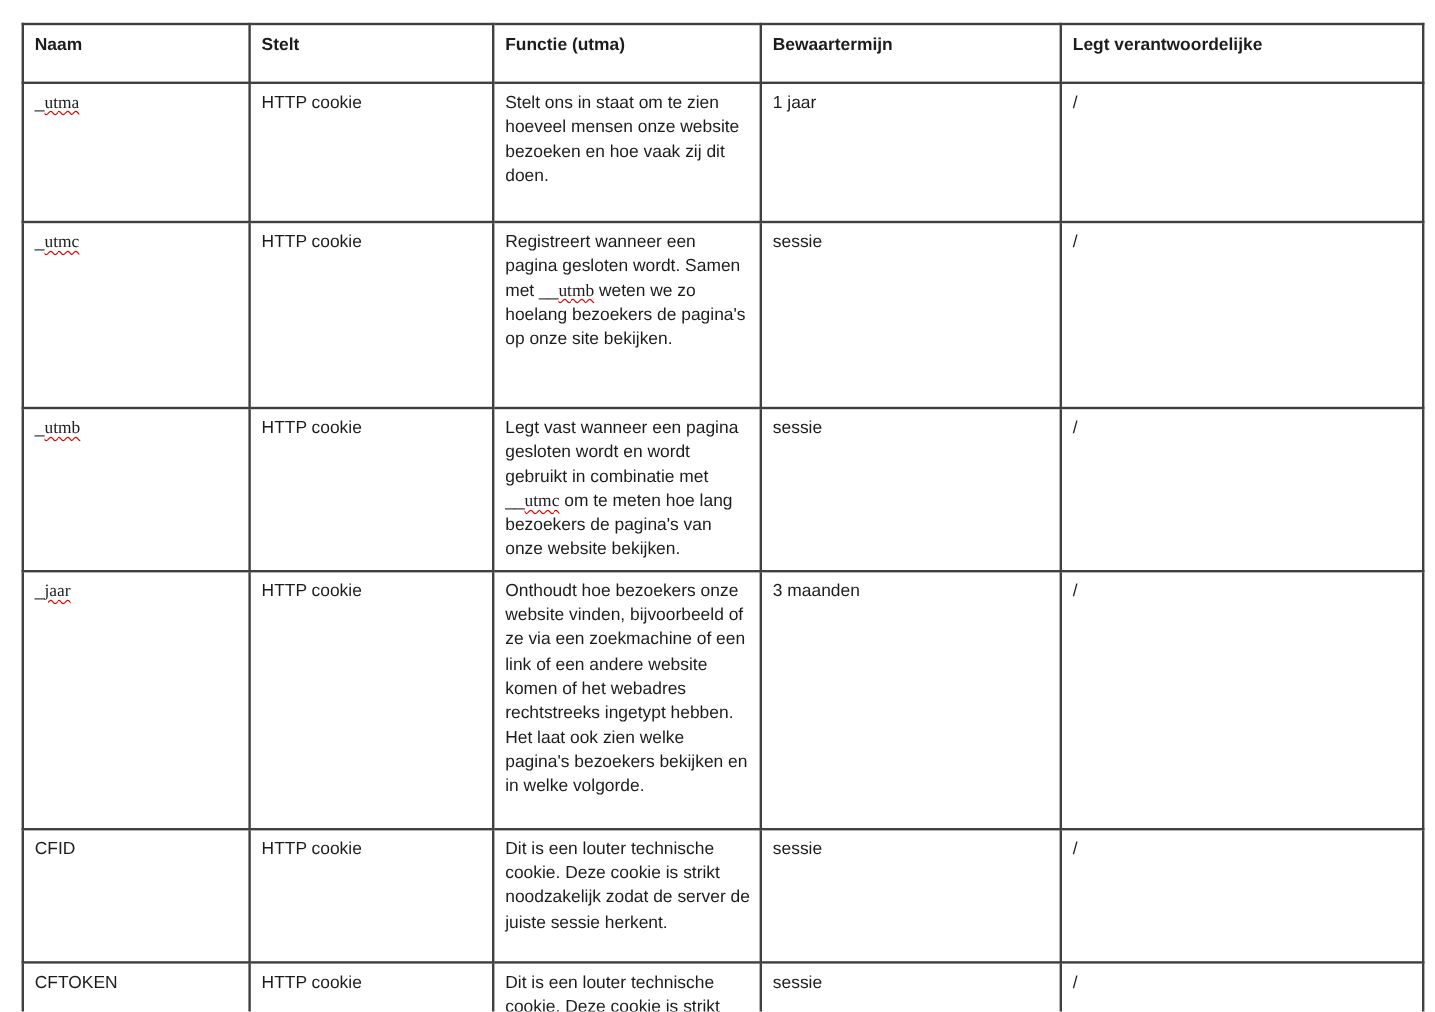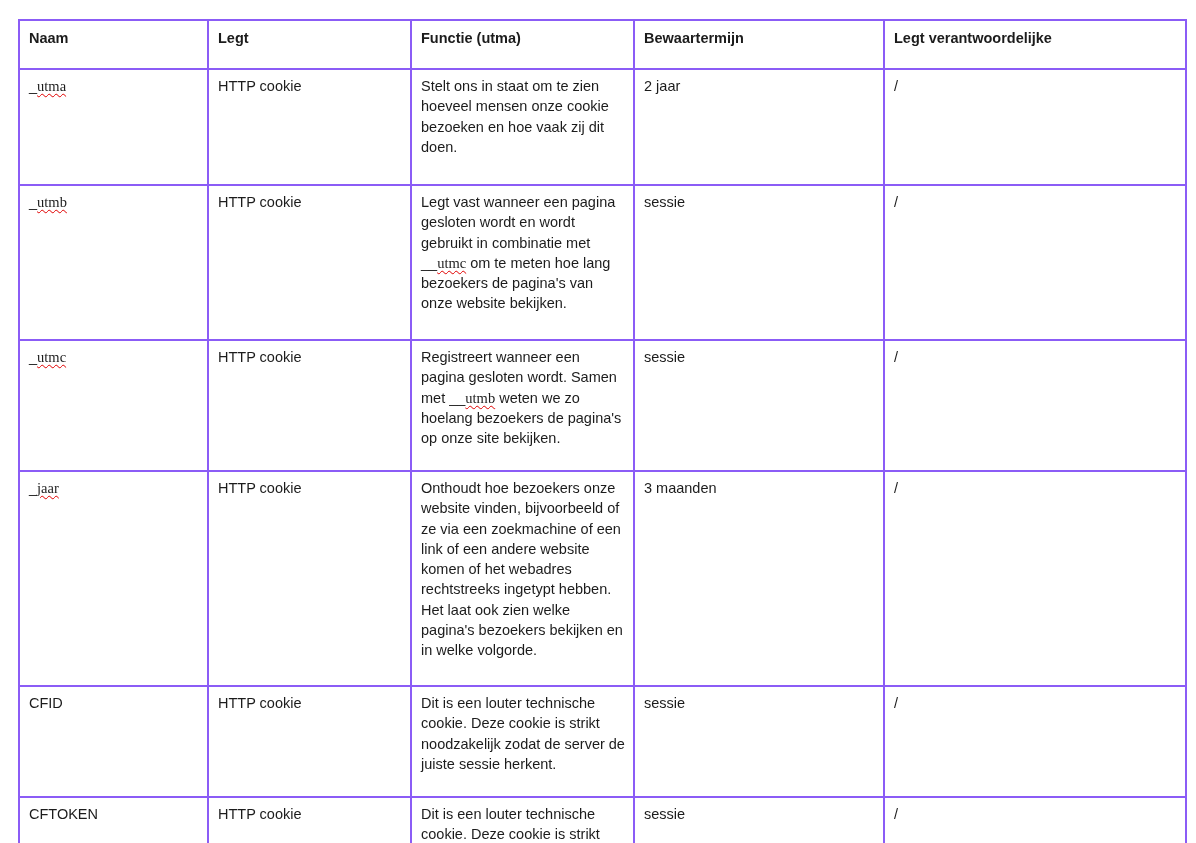--- a/index.html
+++ b/index.html
@@ -23,21 +23,21 @@
     left: 18px;
     top: 19px;
     width: 1167px;
     table-layout: fixed;
     border-collapse: collapse;
     font-size: 14.5px;
     line-height: 20.3px;
   }
   table.cookie-table th,
   table.cookie-table td {
-    border: 2px solid #8b5cf6;
+    border: 2px solid #404040;
     vertical-align: top;
     text-align: left;
     padding: 6px 8px 6px 9px;
     overflow: hidden;
     word-wrap: break-word;
   }
   table.cookie-table th {
     font-weight: bold;
     height: 34px;
     padding-top: 7px;
@@ -68,45 +68,45 @@
     <colgroup>
       <col style="width:189px">
       <col style="width:203px">
       <col style="width:223px">
       <col style="width:250px">
       <col style="width:302px">
     </colgroup>
     <thead>
       <tr>
         <th>Naam</th>
-        <th>Legt</th>
+        <th>Stelt</th>
         <th>Functie (utma)</th>
         <th>Bewaartermijn</th>
         <th>Legt verantwoordelijke</th>
       </tr>
     </thead>
     <tbody>
         <tr>
           <td><span>_</span><span class="misspelled">utma</span></td>
           <td><span>HTTP cookie</span></td>
-          <td><span>Stelt ons in staat om te zien hoeveel mensen onze cookie bezoeken en hoe vaak zij dit doen.</span></td>
-          <td><span>2 jaar</span></td>
+          <td><span>Stelt ons in staat om te zien hoeveel mensen onze website bezoeken en hoe vaak zij dit doen.</span></td>
+          <td><span>1 jaar</span></td>
+          <td><span>/</span></td>
+        </tr>
+        <tr>
+          <td><span>_</span><span class="misspelled">utmc</span></td>
+          <td><span>HTTP cookie</span></td>
+          <td><span>Registreert wanneer een pagina gesloten wordt. Samen met __</span><span class="misspelled">utmb</span><span> weten we zo hoelang bezoekers de pagina's op onze site bekijken.</span></td>
+          <td><span>sessie</span></td>
           <td><span>/</span></td>
         </tr>
         <tr>
           <td><span>_</span><span class="misspelled">utmb</span></td>
           <td><span>HTTP cookie</span></td>
           <td><span>Legt vast wanneer een pagina gesloten wordt en wordt gebruikt in combinatie met __</span><span class="misspelled">utmc</span><span> om te meten hoe lang bezoekers de pagina's van onze website bekijken.</span></td>
-          <td><span>sessie</span></td>
-          <td><span>/</span></td>
-        </tr>
-        <tr>
-          <td><span>_</span><span class="misspelled">utmc</span></td>
-          <td><span>HTTP cookie</span></td>
-          <td><span>Registreert wanneer een pagina gesloten wordt. Samen met __</span><span class="misspelled">utmb</span><span> weten we zo hoelang bezoekers de pagina's op onze site bekijken.</span></td>
           <td><span>sessie</span></td>
           <td><span>/</span></td>
         </tr>
         <tr>
           <td><span>_</span><span class="misspelled">jaar</span></td>
           <td><span>HTTP cookie</span></td>
           <td><span>Onthoudt hoe bezoekers onze website vinden, bijvoorbeeld of ze via een zoekmachine of een link of een andere website komen of het webadres rechtstreeks ingetypt hebben. Het laat ook zien welke pagina's bezoekers bekijken en in welke volgorde.</span></td>
           <td><span>3 maanden</span></td>
           <td><span>/</span></td>
         </tr>

